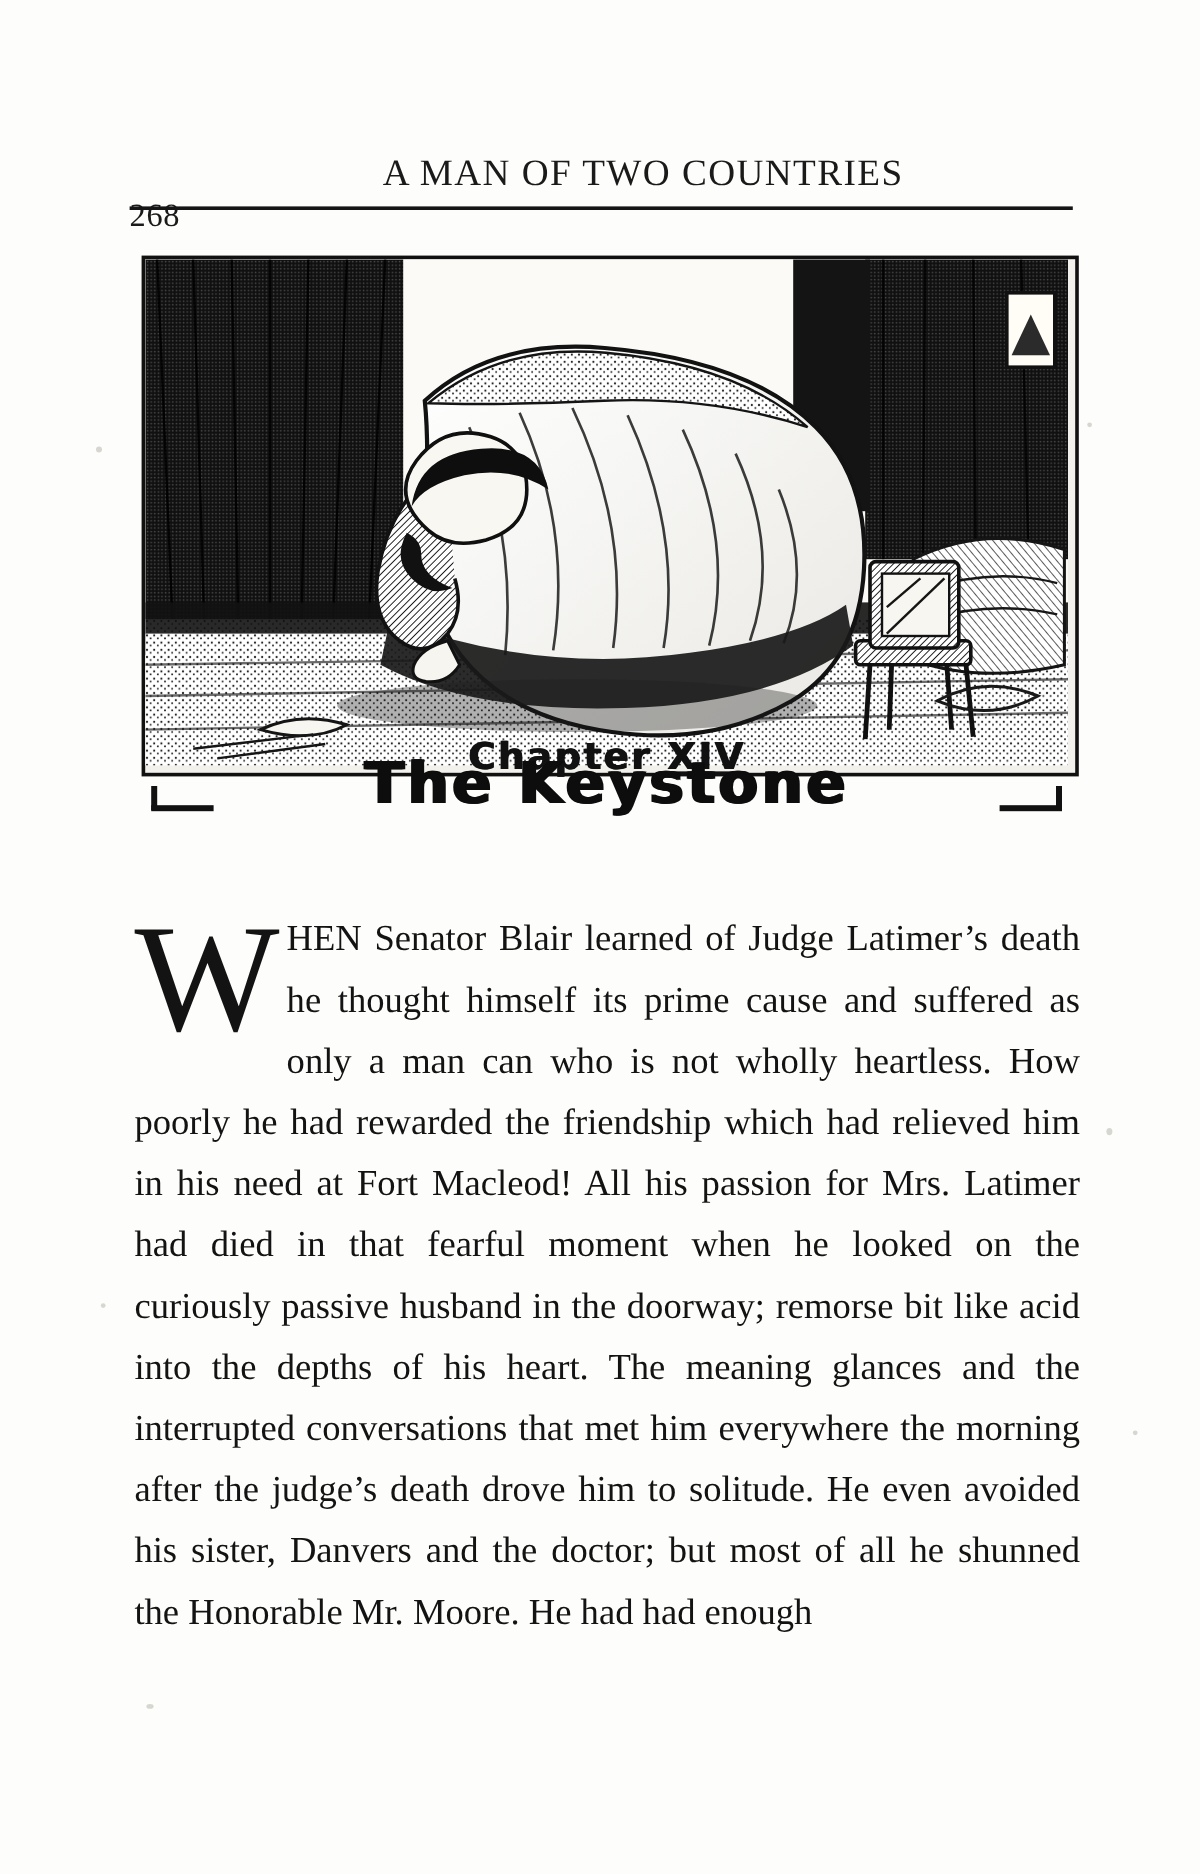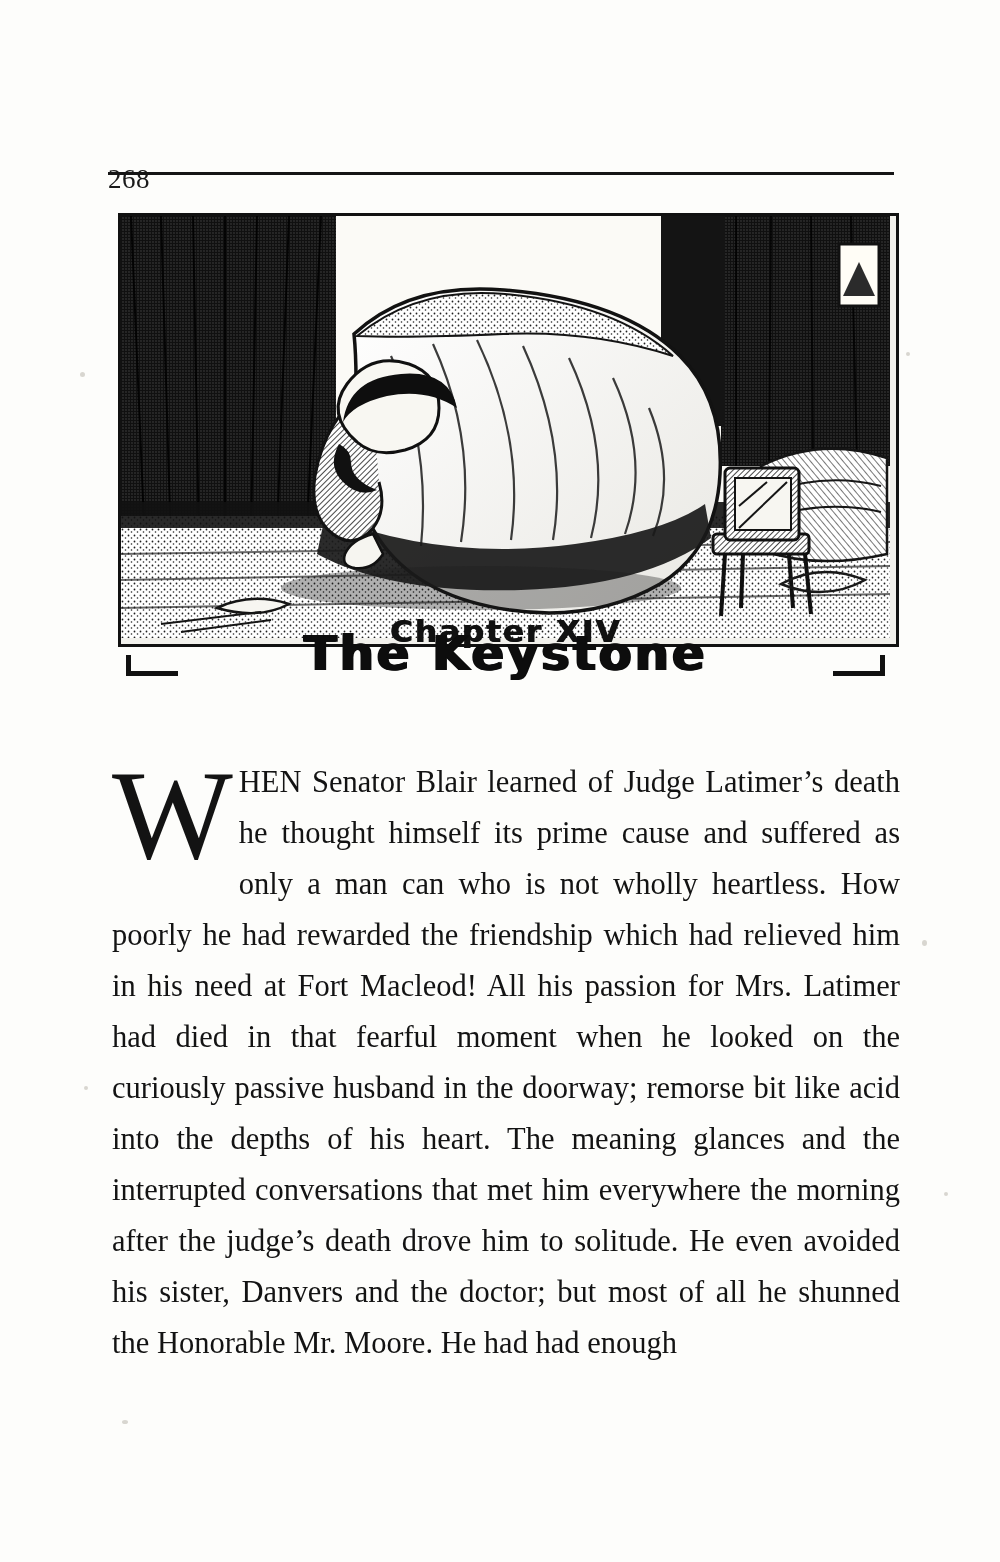--- a/index.html
+++ b/index.html
@@ -160,20 +160,21 @@
   }
   .body-copy p { margin: 0; }
 </style>
 </head>
 <body>
 
 <div class="page">
 
   <div class="running-head">
     <div class="folio">268</div>
+    <div class="head-title">A MAN OF TWO COUNTRIES</div>
     <div class="head-rule"></div>
   </div>
 
   <div class="illus-wrap">
 
     <div class="illus-frame">
       <svg class="illus-svg" width="769" height="422" viewBox="0 0 769 422" aria-hidden="true">
         <defs>
           <pattern id="hatch" width="4" height="4" patternUnits="userSpaceOnUse" patternTransform="rotate(45)">
             <rect width="4" height="4" fill="#ffffff"></rect>

